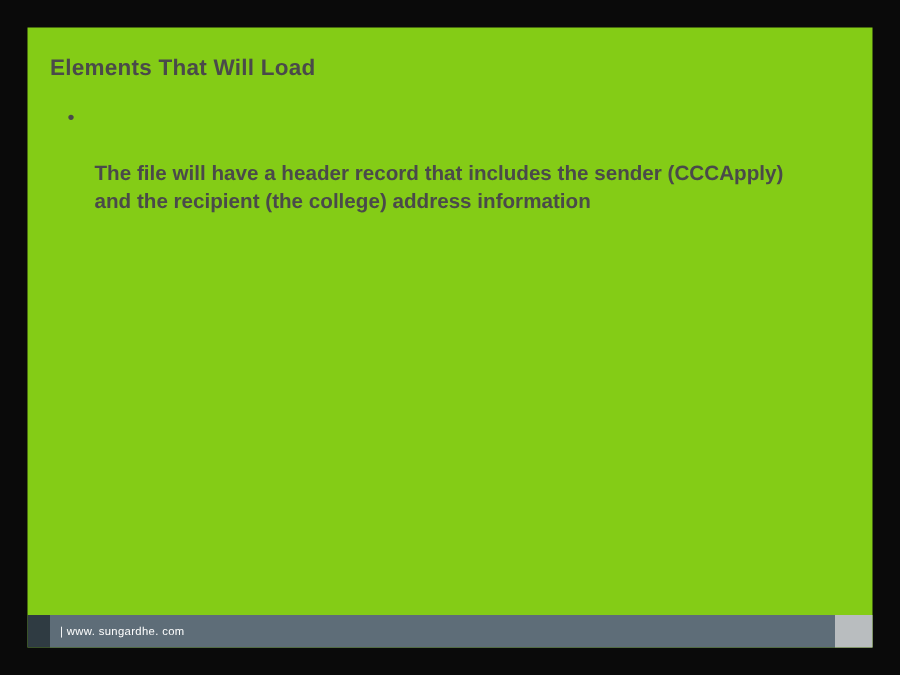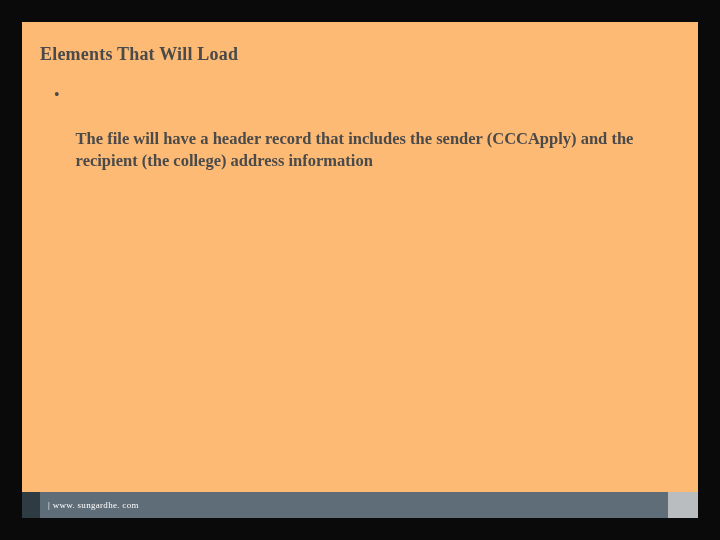--- a/index.html
+++ b/index.html
@@ -10,22 +10,21 @@
     font-family: Arial, Helvetica, sans-serif;
     position: relative;
     overflow: hidden;
   }
   .slide {
     position: absolute;
     top: 22px;
     left: 22px;
     width: 676px;
     height: 496px;
-    background: #fdba74;
-    font-family: Liberation Serif, serif;
+    background: #84cc16;
   }
   .title {
     position: absolute;
     top: 22px;
     left: 18px;
     font-size: 18px;
     font-weight: bold;
     color: #4a4a4a;
     letter-spacing: 0.2px;
   }

